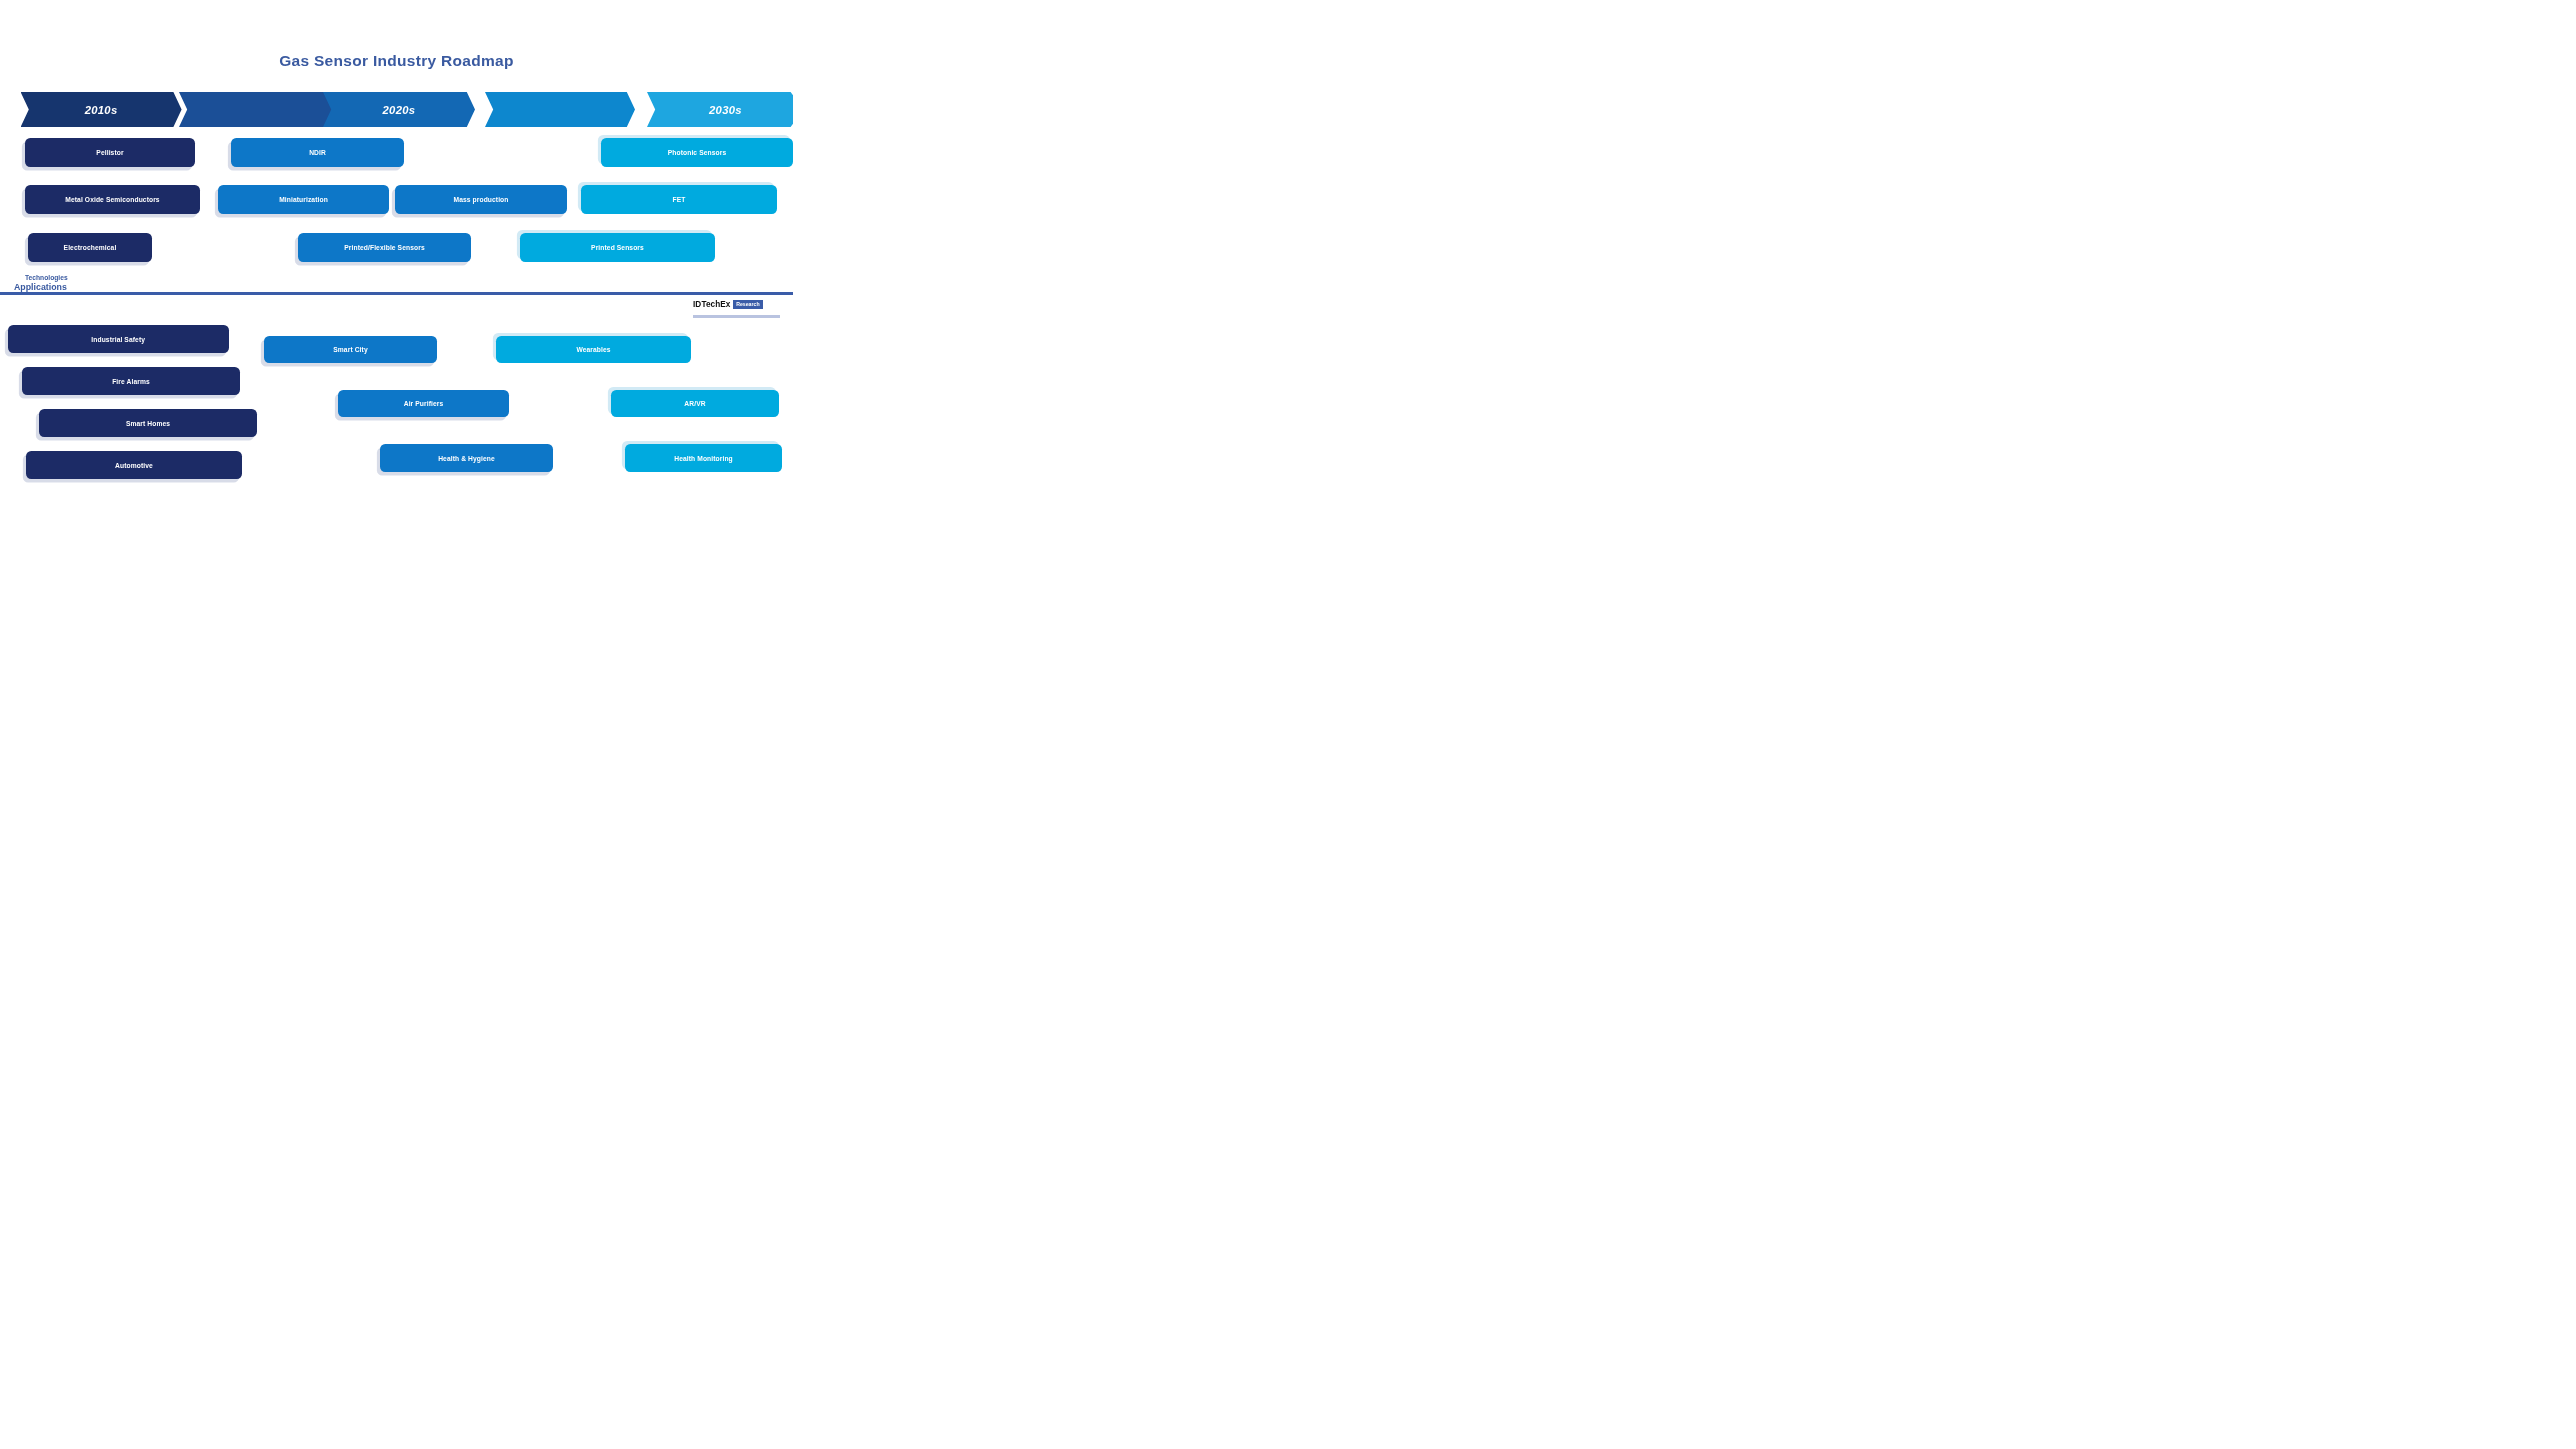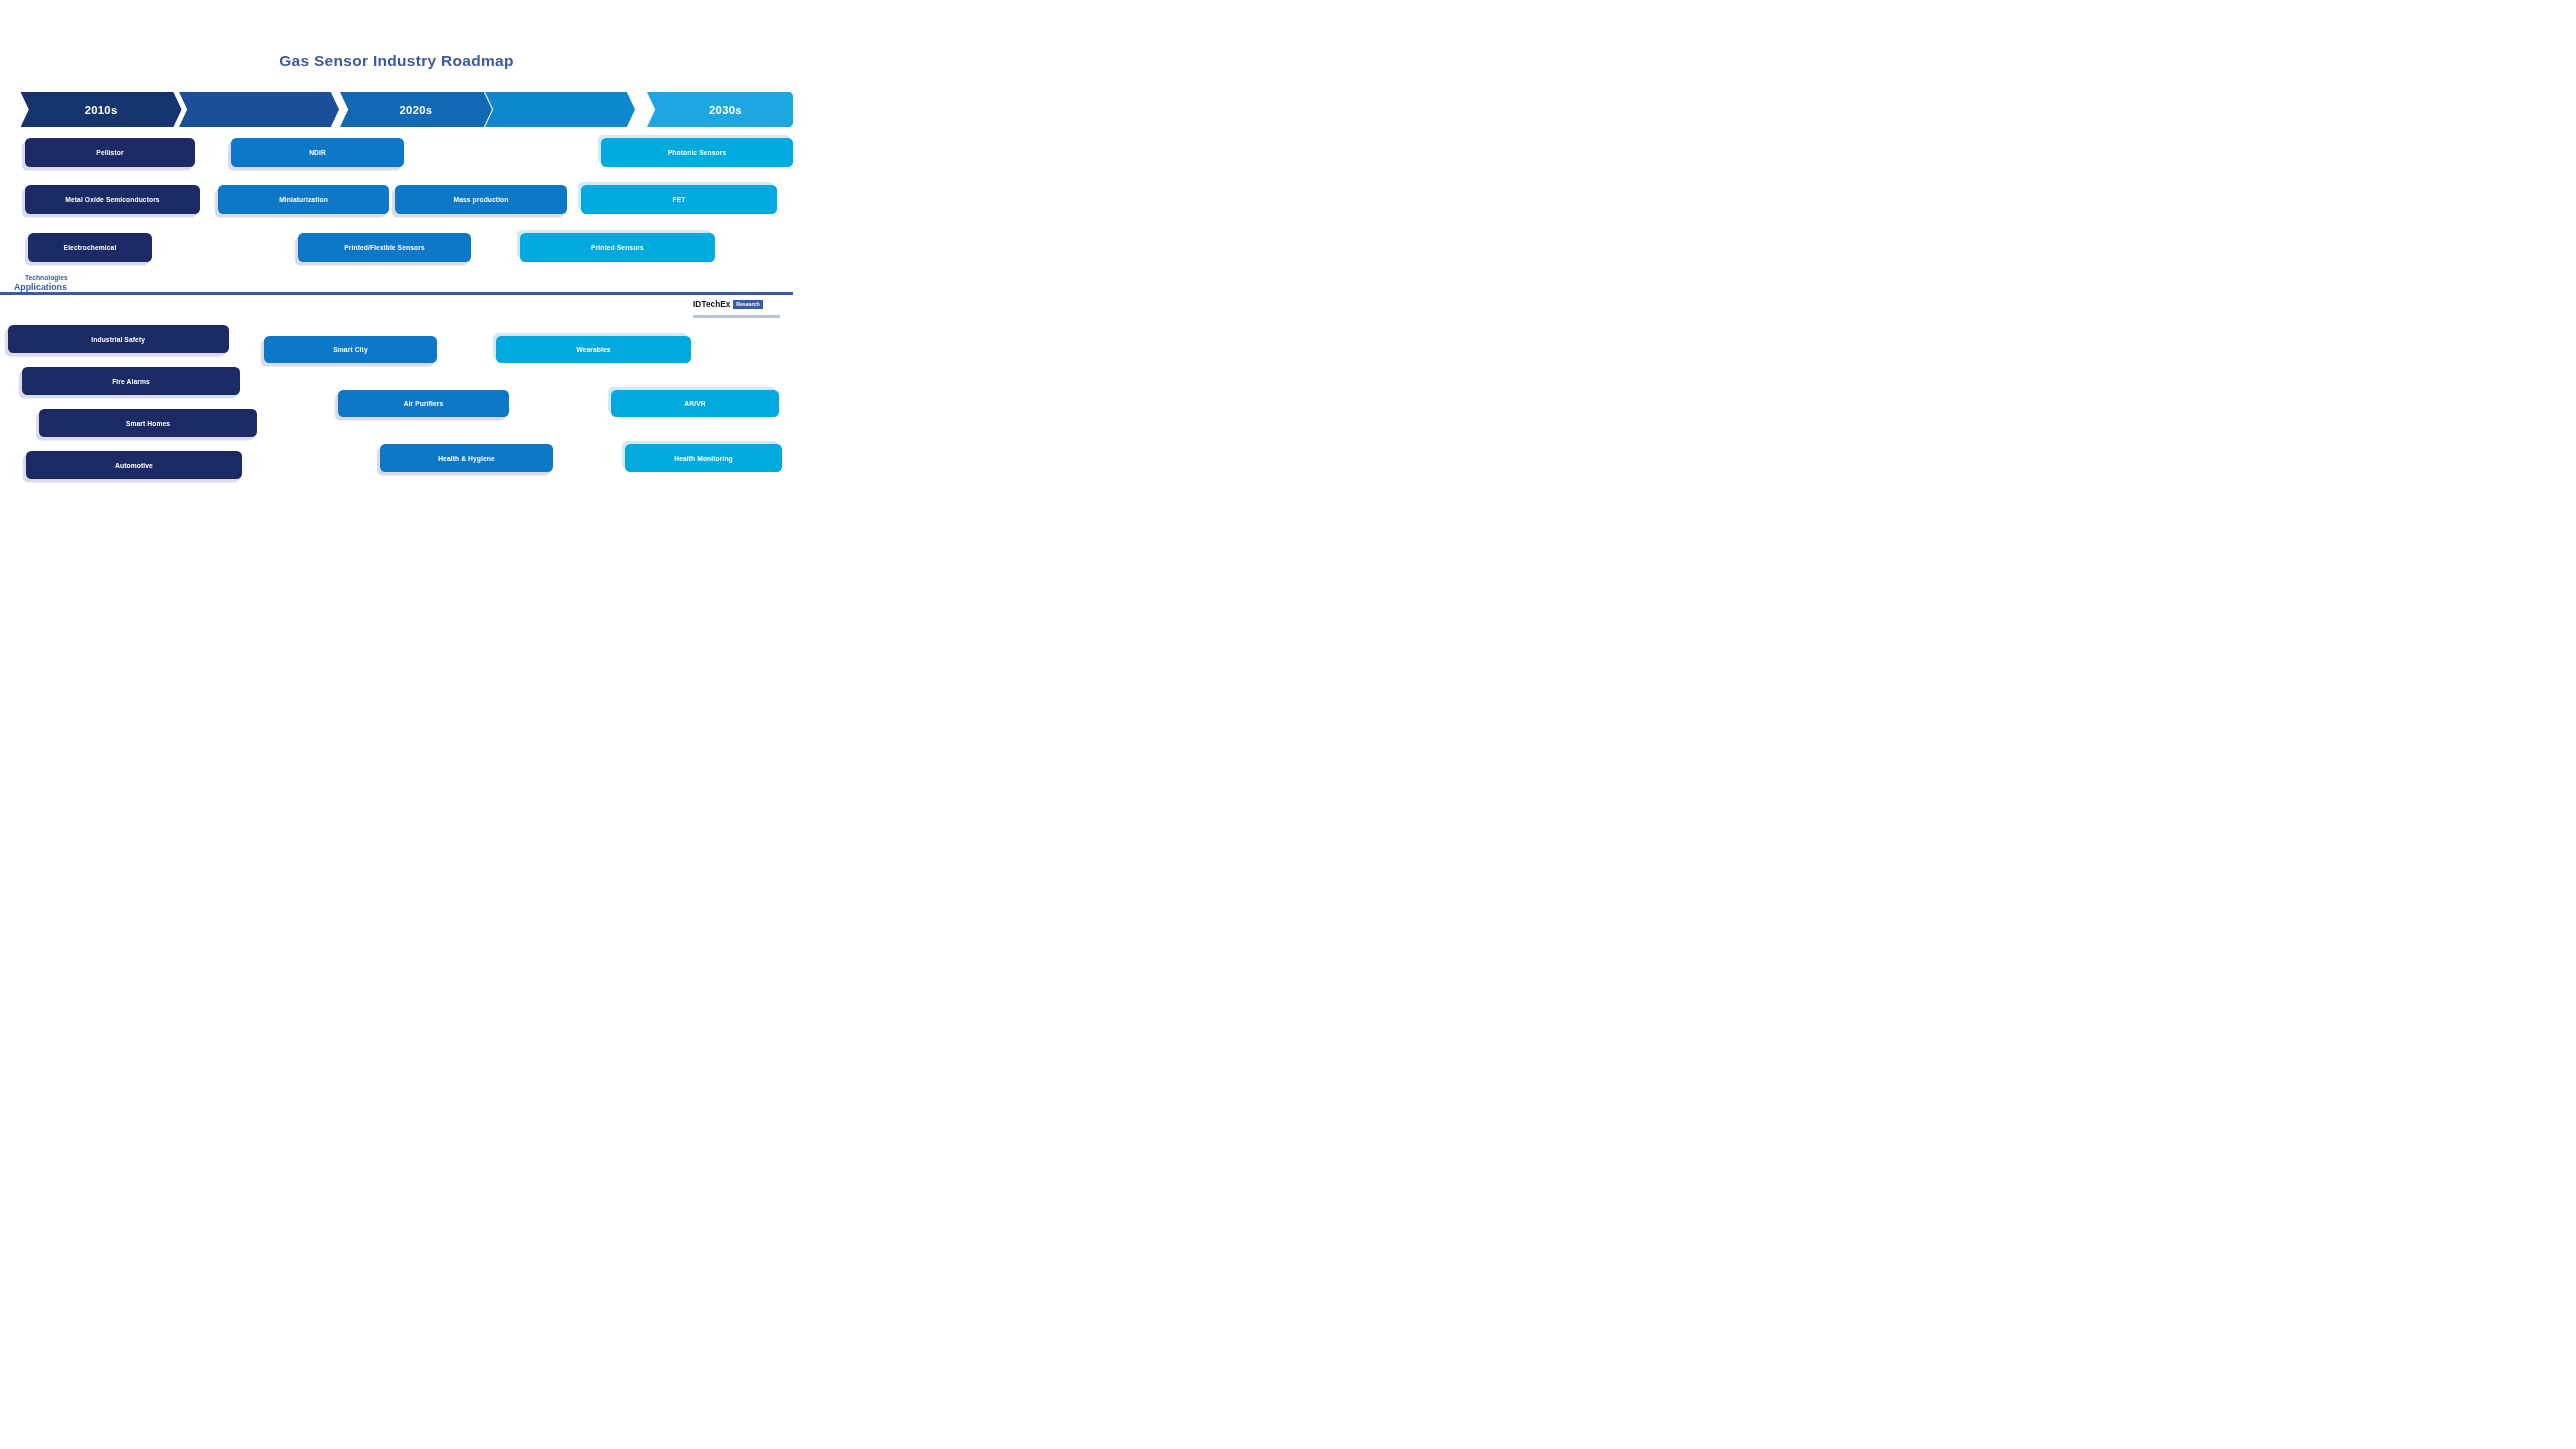--- a/index.html
+++ b/index.html
@@ -5,21 +5,21 @@
   html,body{margin:0;padding:0;background:#ffffff;font-family:"Liberation Sans", sans-serif;}
   .stage{position:relative;width:793px;height:446px;background:#fff;overflow:hidden;margin-top:40px;}
 
   .page-title{position:absolute;left:0;right:0;top:12.4px;text-align:center;
     font-size:15.5px;font-weight:800;color:var(--accent);letter-spacing:0.3px;}
 
   
   .seg{position:absolute;top:52px;height:35px;display:flex;align-items:center;justify-content:center;}
   .seg-shape{clip-path:polygon(8.2px 50%,0 0,calc(100% - 8.2px) 0,100% 50%,calc(100% - 8.2px) 100%,0 100%);}
   .seg-tip{clip-path:polygon(8.2px 50%,0 0,calc(100% - 13.4px) 0,100% 50%,calc(100% - 13.4px) 100%,0 100%);}
-  .seg span{color:#fff;font-size:11.3px;font-weight:700;letter-spacing:0.3px;}
+  .seg span{color:#fff;font-size:11.3px;font-weight:700;letter-spacing:0.3px;font-style:italic;}
 
   
   .box{position:absolute;display:flex;align-items:center;justify-content:center;
     border-radius:5.2px;box-shadow:-3.1px 3.6px 0 rgba(168,177,205,.45);}
   .box span{color:#fff;font-size:6.7px;font-weight:700;text-align:center;padding:0 5.2px;letter-spacing:0.1px;}
   .navy{background:var(--navy);}
   .mid{background:var(--mid);}
   .light{background:var(--light);box-shadow:-3.1px -3.1px 0 rgba(173,216,237,.55);}
 
   .section-label-small{position:absolute;left:25px;top:234px;font-size:6.7px;font-weight:700;color:var(--accent);}
@@ -36,21 +36,21 @@
 <body>
 
 <div class="stage">
 
   <div class="page-title">Gas Sensor Industry Roadmap</div>
 
   <div class="seg seg-shape" style="left:20.6px;width:161px;background:var(--seg1);">
     <span>2010s</span>
   </div>
   <div class="seg seg-shape" style="left:179px;width:160px;background:var(--seg2);"></div>
-  <div class="seg seg-shape" style="left:340px;width:152px;background:var(--seg3);">
+  <div class="seg seg-shape" style="left:323px;width:152px;background:var(--seg3);">
     <span>2020s</span>
   </div>
   <div class="seg seg-shape" style="left:485px;width:150px;background:var(--seg4);"></div>
   <div class="seg seg-tip" style="left:647px;width:157px;background:var(--seg5);">
     <span>2030s</span>
   </div>
 
   <div class="box navy" style="left:25px;top:98px;width:170px;height:29px;">
     <span>Pellistor</span>
   </div>

